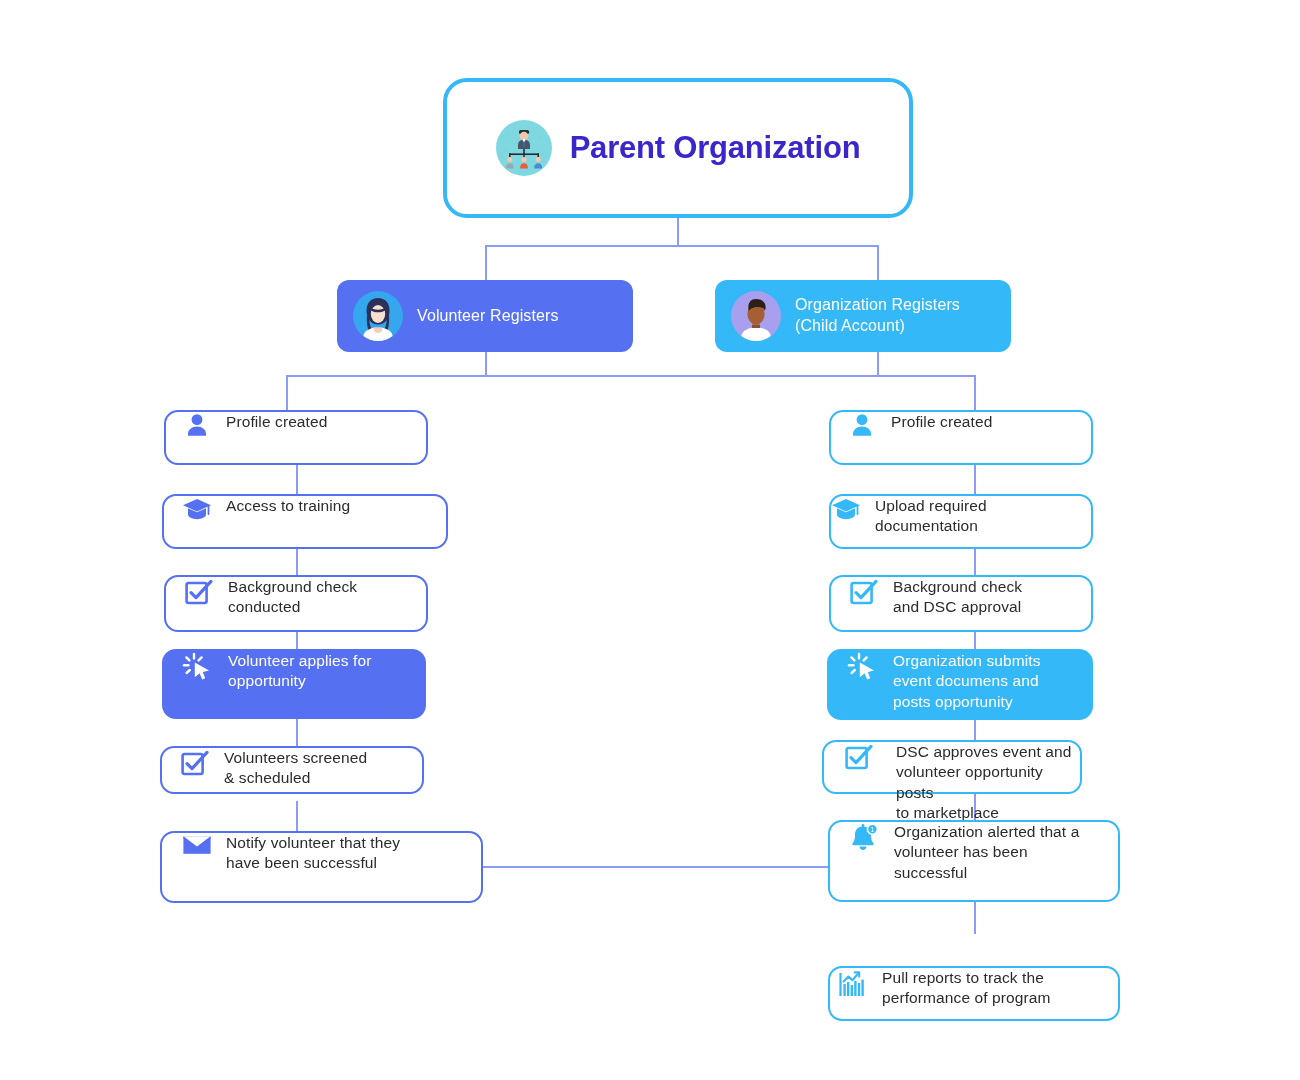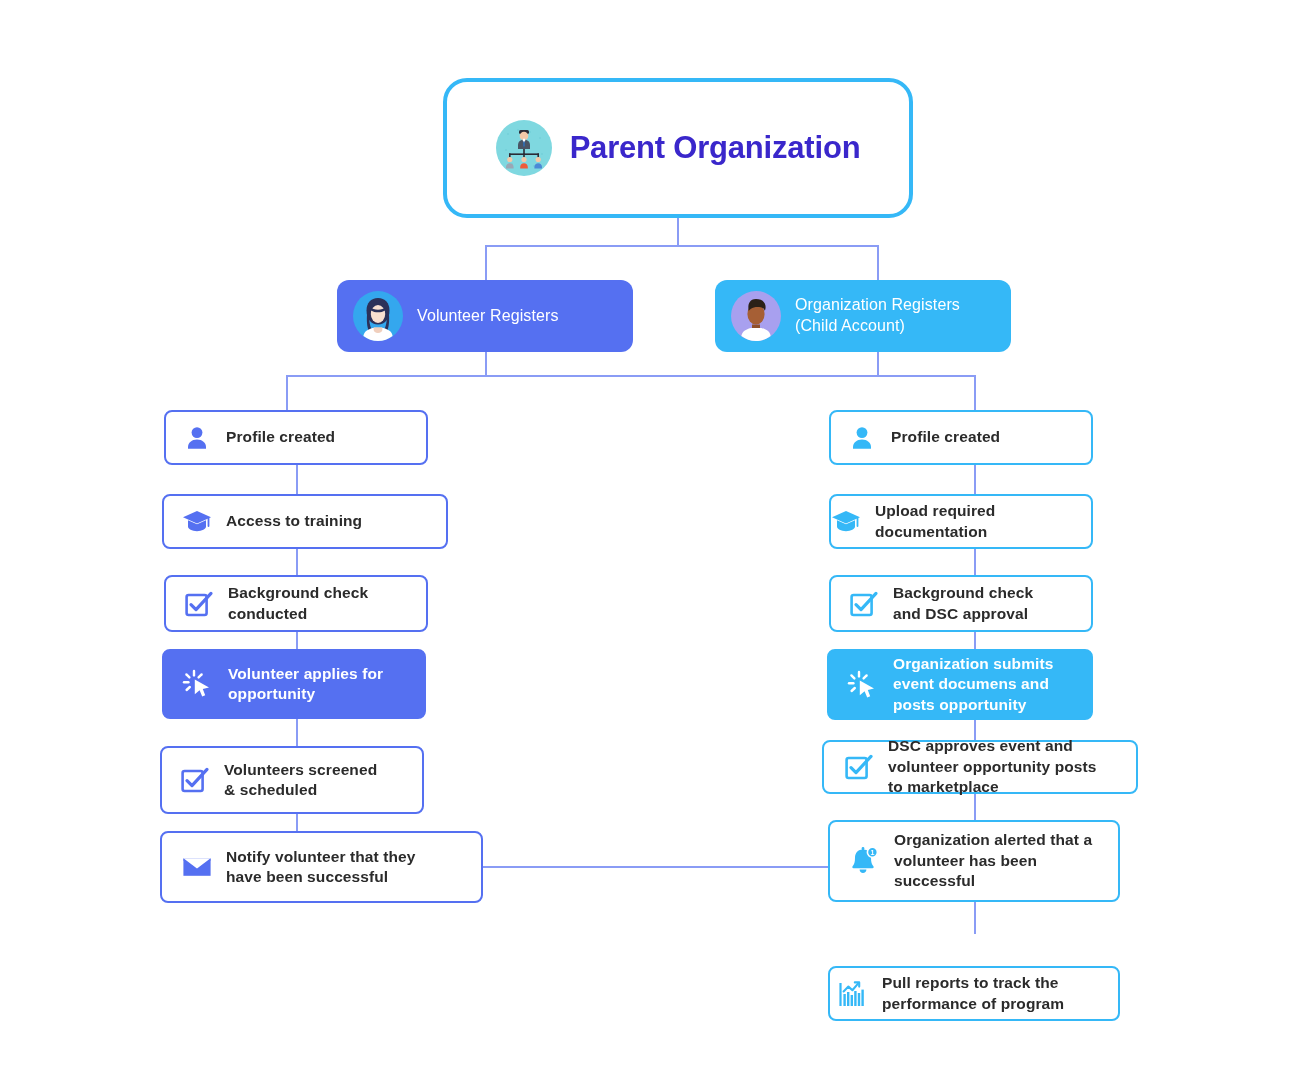--- a/index.html
+++ b/index.html
@@ -25,24 +25,23 @@
     background: #8a9cf5;
   }
   .conn.v { width: 2px; }
   .conn.h { height: 2px; }
 
   
   .node {
     position: absolute;
     box-sizing: border-box;
     display: flex;
-    align-items: center;
-    border-radius: 8px;
+    align-items: flex-start;
+    border-radius: 14px;
     background: #ffffff;
-    font-weight: bold;
   }
   .node .ico {
     flex: 0 0 auto;
     display: flex;
     align-items: center;
     justify-content: center;
   }
   .node .lbl {
     font-size: 15.5px;
     line-height: 1.32;
@@ -251,21 +250,21 @@
           <line x1="4.6" y1="22" x2="7.8" y2="19"></line>
           <line x1="19.6" y1="6.4" x2="16.6" y2="9.4"></line>
         </g>
         <path d="M12.8 11.6 27 19.4l-6.2 1.6 2.4 6.2-3 1.2-2.6-6.2-4.8 4z" fill="#ffffff"></path>
       </svg>
     </span>
     <span class="lbl">Volunteer applies for
 opportunity</span>
   </div>
 
-  <div class="node outline-indigo" style="left:160px; top:746px; width:264px; height:68px; padding-left:18px;">
+  <div class="node outline-indigo" style="left:160px; top:746px; width:264px; height:48px; padding-left:18px;">
     <span class="ico" style="margin-right:14px;">
       <svg width="30" height="30" viewBox="0 0 30 30">
         <rect x="2.6" y="6" width="20" height="20" rx="2" fill="none" stroke="#5570f1" stroke-width="2.6"></rect>
         <path d="M7 15.6l5 5L27 4.4" fill="none" stroke="#5570f1" stroke-width="3.2" stroke-linecap="round" stroke-linejoin="round"></path>
       </svg>
     </span>
     <span class="lbl">Volunteers screened
 &amp; scheduled</span>
   </div>
 
@@ -325,21 +324,21 @@
           <line x1="19.6" y1="6.4" x2="16.6" y2="9.4"></line>
         </g>
         <path d="M12.8 11.6 27 19.4l-6.2 1.6 2.4 6.2-3 1.2-2.6-6.2-4.8 4z" fill="#ffffff"></path>
       </svg>
     </span>
     <span class="lbl">Organization submits
 event documens and
 posts opportunity</span>
   </div>
 
-  <div class="node outline-sky" style="left:822px; top:740px; width:316px; height:54px; padding-left:20px;">
+  <div class="node outline-sky" style="left:822px; top:740px; width:260px; height:54px; padding-left:20px;gap:8px;">
     <span class="ico" style="margin-right:14px;">
       <svg width="30" height="30" viewBox="0 0 30 30">
         <rect x="2.6" y="6" width="20" height="20" rx="2" fill="none" stroke="#35b8f7" stroke-width="2.6"></rect>
         <path d="M7 15.6l5 5L27 4.4" fill="none" stroke="#35b8f7" stroke-width="3.2" stroke-linecap="round" stroke-linejoin="round"></path>
       </svg>
     </span>
     <span class="lbl">DSC approves event  and
 volunteer opportunity posts
 to marketplace</span>
   </div>

